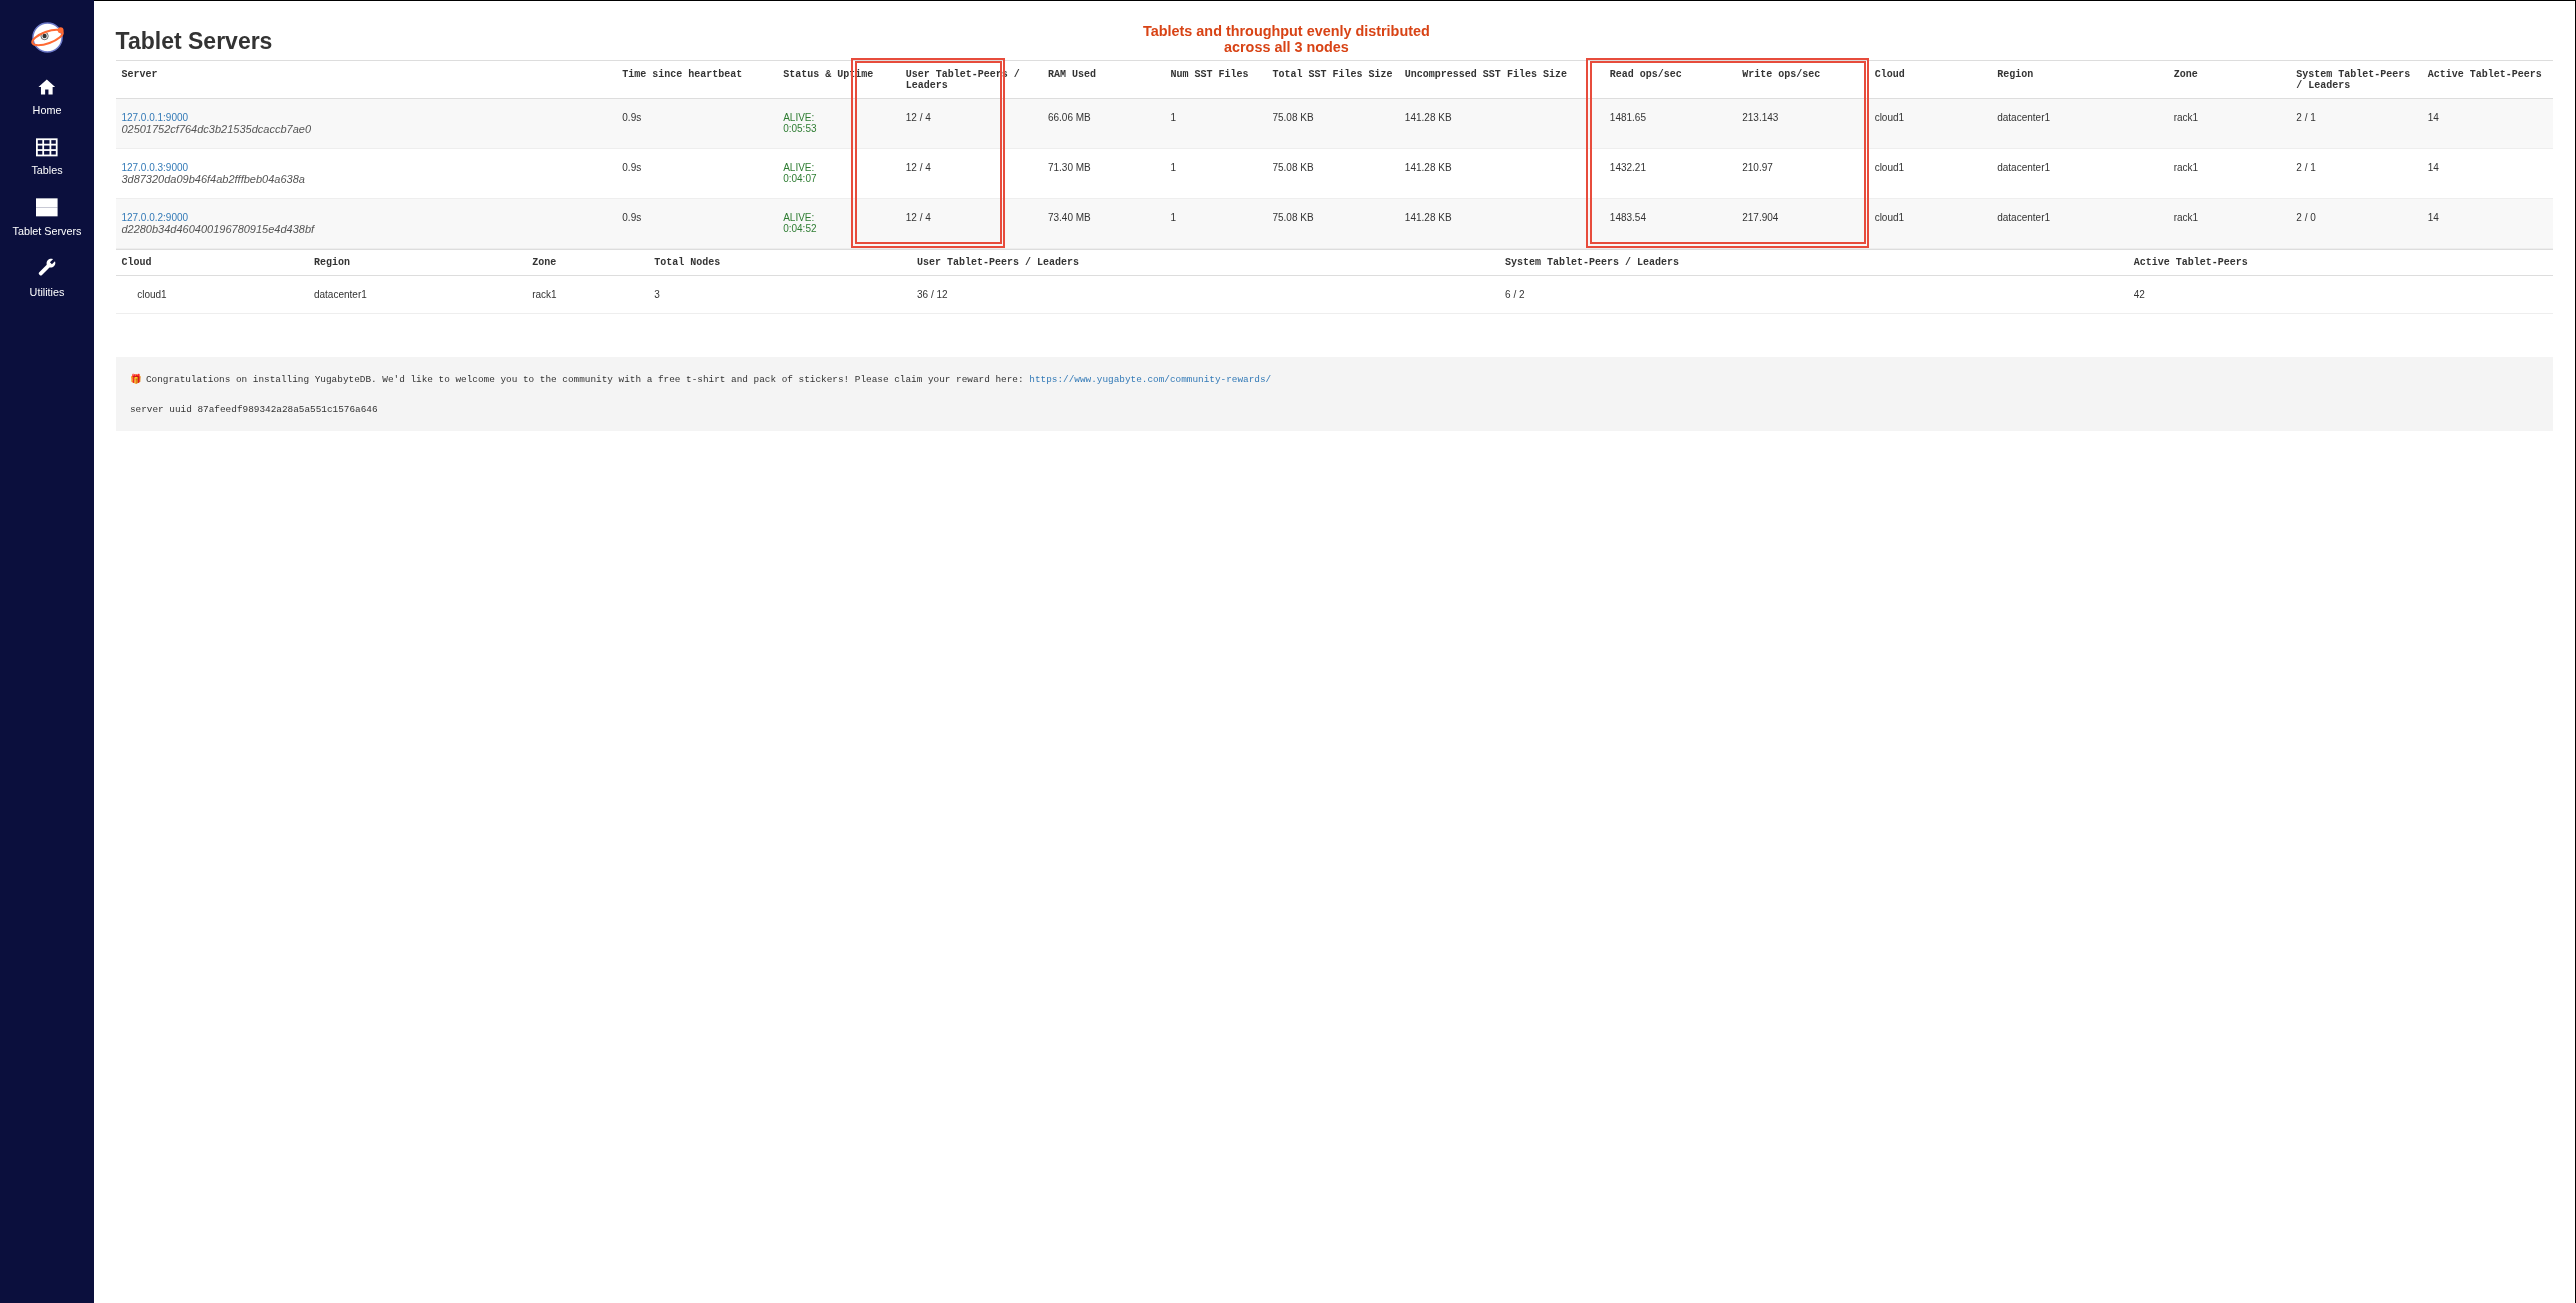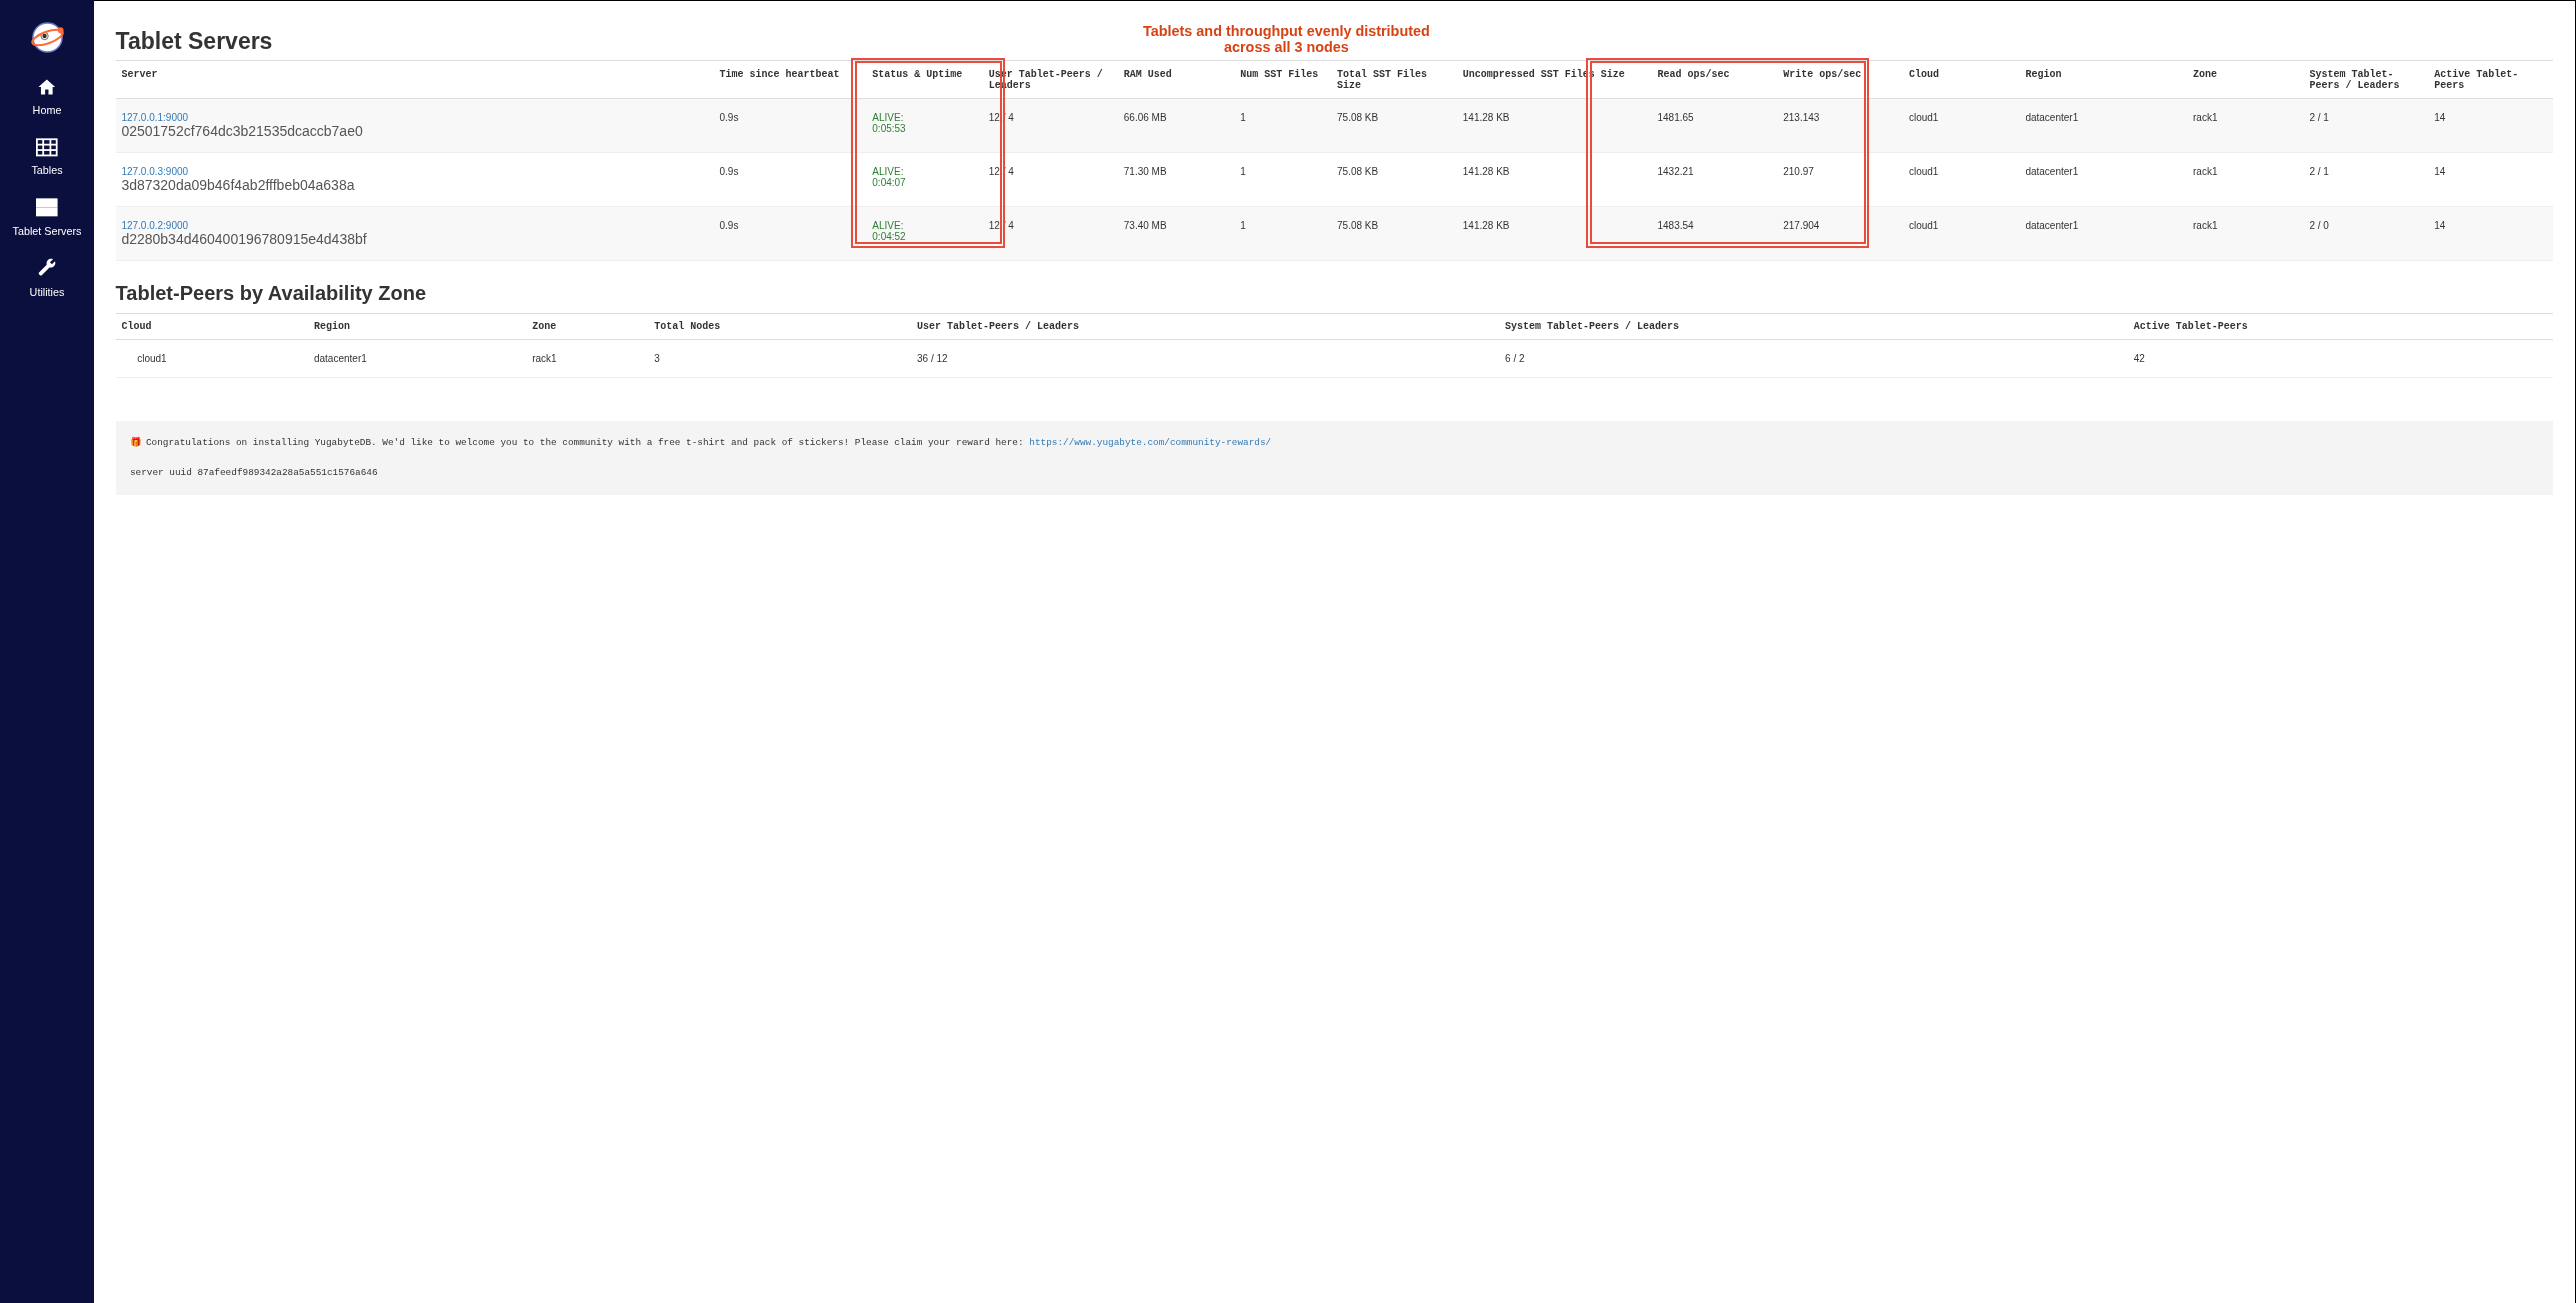--- a/index.html
+++ b/index.html
@@ -84,21 +84,21 @@
 td {
   padding: 13px 5.8px;
   vertical-align: top;
   border-bottom: 0.7px solid #eee;
   color: #333;
 }
 tbody tr:nth-child(odd) { background: #f8f8f8; }
 tbody tr:nth-child(even) { background: #fff; }
 .link { color: #337ab7; cursor: pointer; }
 .alive { color: #2e7d32; }
-.hash { color: #555; font-size: 14px; }
+.hash { color: #555; font-size: 11px; font-style: italic; }
 .highlight-box {
   position: absolute;
   border: 2.2px solid #e74c3c;
   pointer-events: none;
 }
 .section-title {
   font-size: 20px;
   font-weight: 700;
   margin: 21.6px 0 7.2px 0;
   color: #333;
@@ -258,21 +258,20 @@
             <td>14</td>
           </tr>
         </tbody>
   </table>
   <div class="highlight-box" id="hl1" style="left: 735px; top: -2.5px; width: 154px; height: 190px;"></div>
   <div class="highlight-box" id="hl1b" style="left: 739px; top: 1.1px; width: 147px; height: 183px;"></div>
   <div class="highlight-box" id="hl2" style="left: 1470px; top: -2.5px; width: 283px; height: 190px;"></div>
   <div class="highlight-box" id="hl2b" style="left: 1474px; top: 1.1px; width: 276px; height: 183px;"></div>
   </div>
 
-  <h2 class="section-title">Tablet-Peers by Availability Zone</h2>
   <table>
     <thead>
       <tr>
         <th>Cloud</th>
         <th>Region</th>
         <th>Zone</th>
         <th>Total Nodes</th>
         <th>User Tablet-Peers / Leaders</th>
         <th>System Tablet-Peers / Leaders</th>
         <th>Active Tablet-Peers</th>

